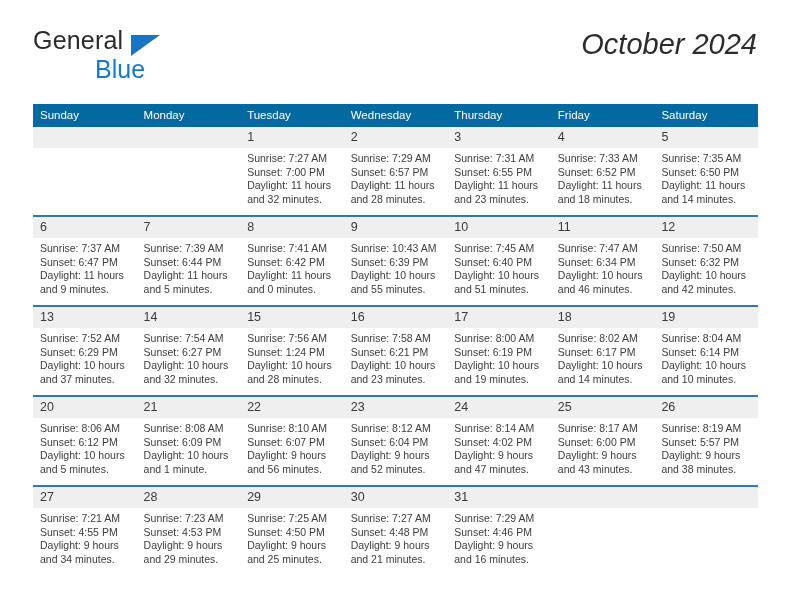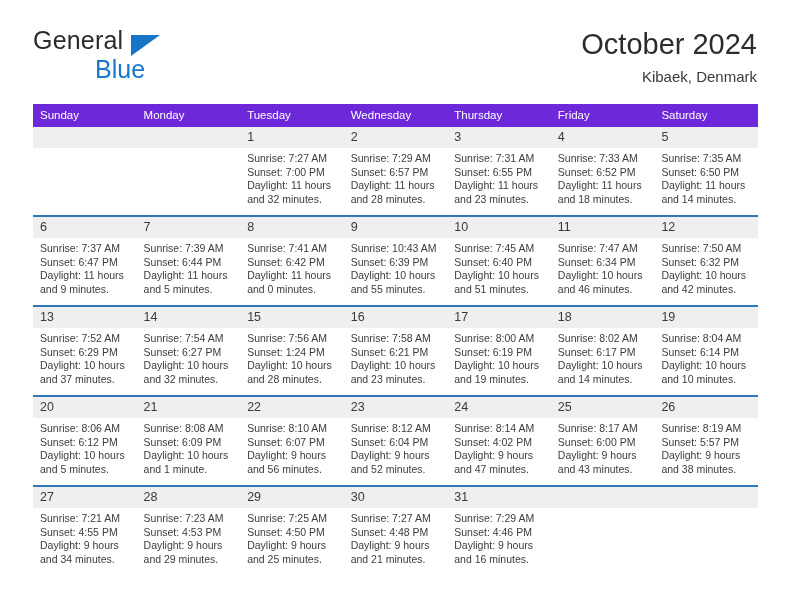--- a/index.html
+++ b/index.html
@@ -62,20 +62,21 @@
     font-size: 25px;
     color: #1978cd;
     font-family: "Liberation Sans", sans-serif;
     text-align: center;
   }
   .title-block {
     position: absolute;
     right: 0;
     top: 0;
     text-align: right;
+    font-style: italic;
   }
   .cal-title {
     font-size: 29px;
     color: #2c2c2c;
     line-height: 36px;
     white-space: nowrap;
   }
   .cal-subtitle {
     font-size: 15px;
     color: #3a3a3a;
@@ -87,21 +88,21 @@
   
   .calendar {
     position: absolute;
     left: 33px;
     top: 104px;
     width: 725px;
     border-collapse: collapse;
     table-layout: fixed;
   }
   .calendar th {
-    background: #6d28d9;
+    background: #0369a1;
     color: #ffffff;
     font-size: 11.5px;
     font-weight: normal;
     text-align: left;
     padding: 5px 0 6px 7px;
     height: 11px;
     vertical-align: middle;
   }
   .calendar td {
     vertical-align: top;
@@ -141,21 +142,20 @@
   <div class="header">
 
     <div class="logo">
       <span class="logo-general">General</span>
       <span class="logo-tri"></span>
       <span class="logo-blue">Blue</span>
     </div>
 
     <div class="title-block">
       <div class="cal-title">October 2024</div>
-      <div class="cal-subtitle">Kibaek, Denmark</div>
     </div>
 
   </div>
 
   <table class="calendar">
     <thead>
       <tr>
         <th>Sunday</th>
         <th>Monday</th>
         <th>Tuesday</th>

